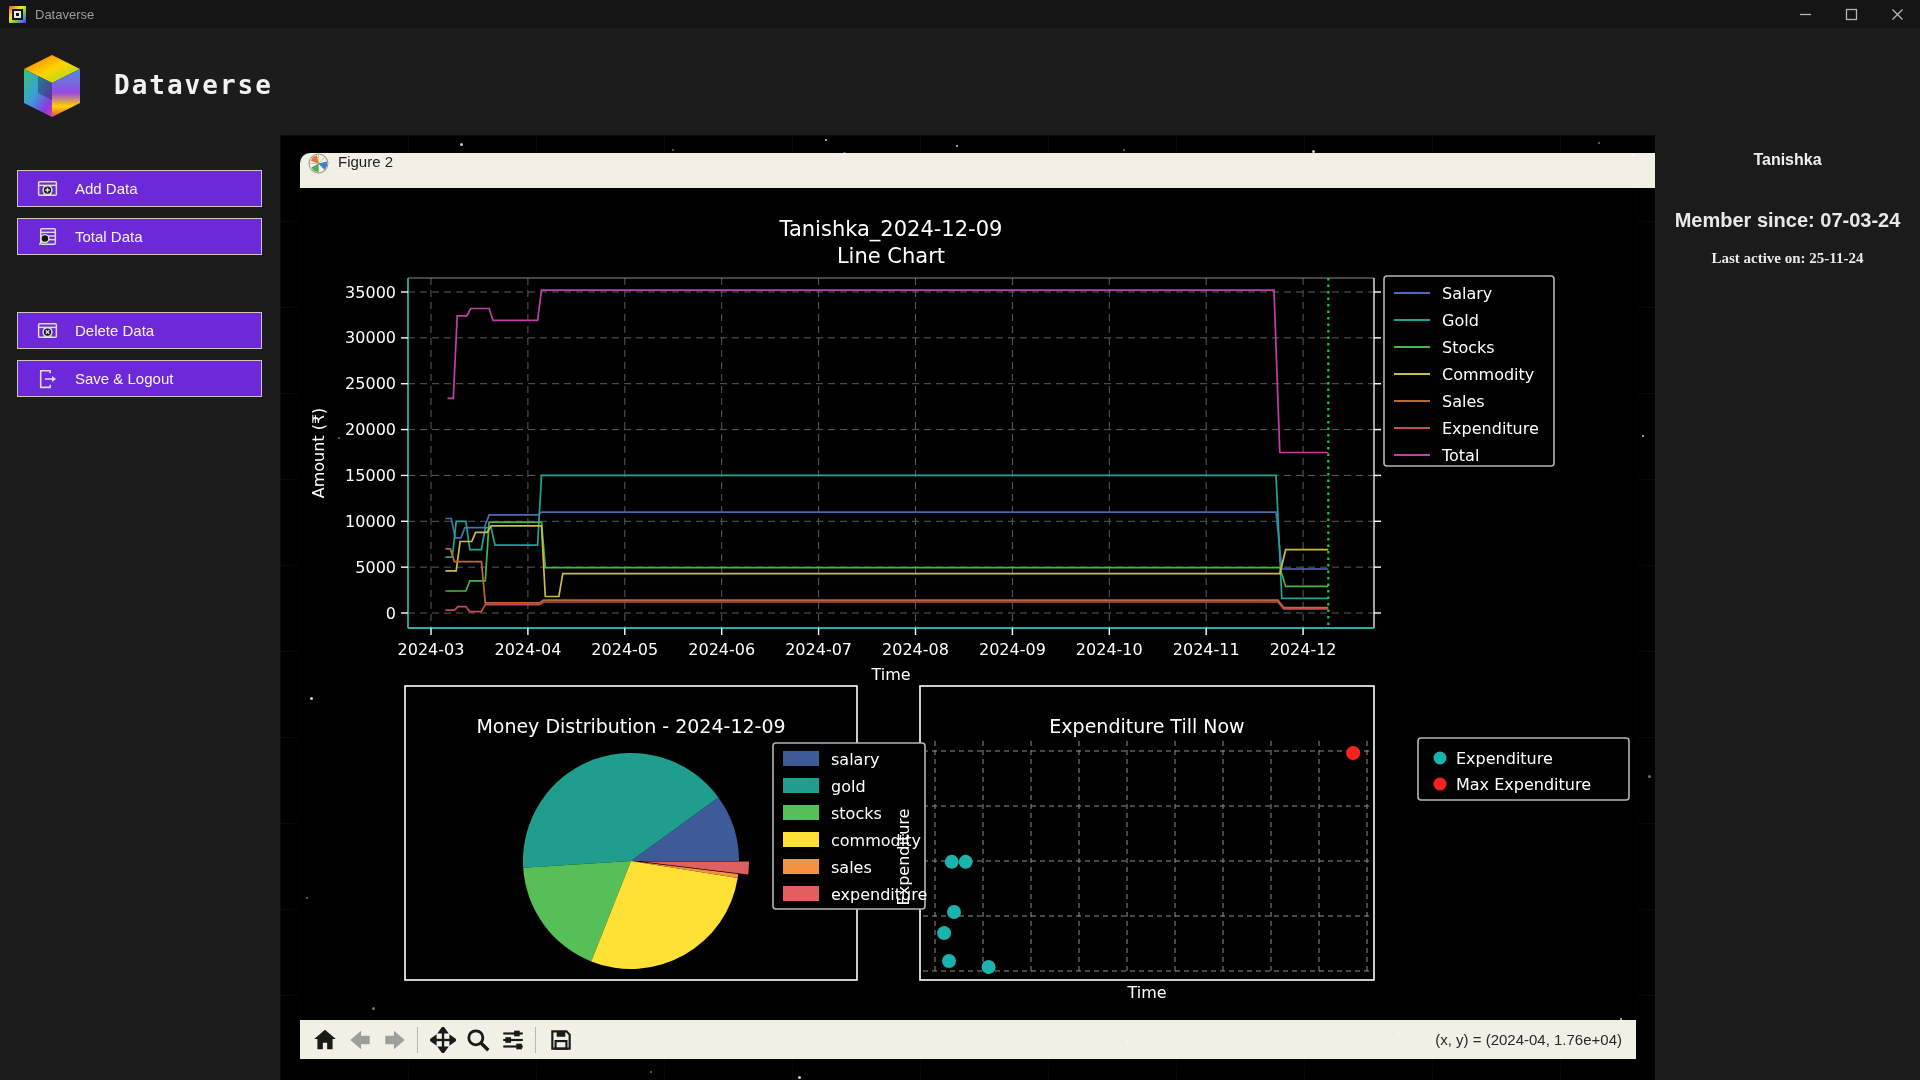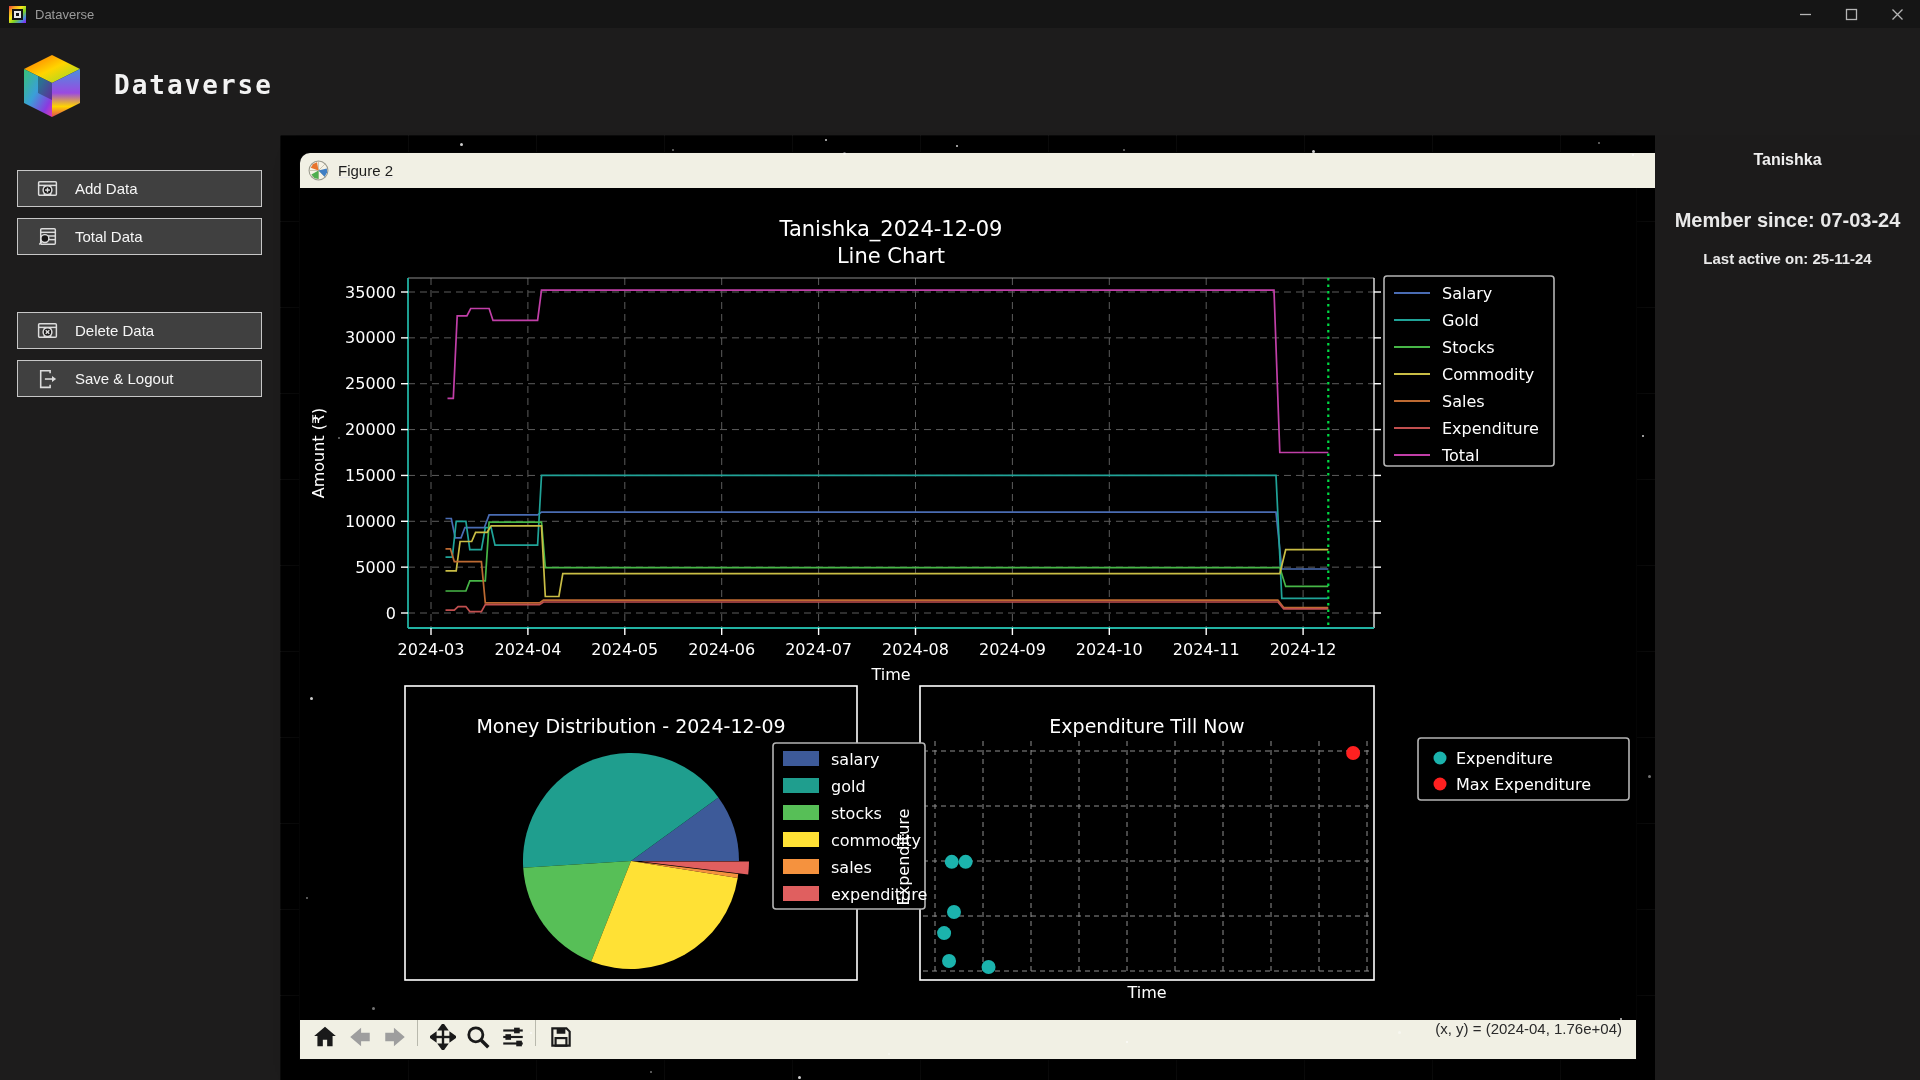--- a/index.html
+++ b/index.html
@@ -18,50 +18,50 @@
   .tb-controls{margin-left:auto;display:flex;height:28px;}
   .tb-btn{width:46px;height:28px;display:flex;align-items:center;justify-content:center;}
   .tb-btn svg{display:block;}
 
   
   .brand-logo{position:absolute;left:19px;top:52px;}
   .brand-name{position:absolute;left:114px;top:70px;font-family:"DejaVu Sans Mono",monospace;
               font-weight:bold;font-size:26px;letter-spacing:2px;color:#f2f2f2;}
 
   
-  .side-btn{position:absolute;left:17px;width:245px;height:37px;background:#404040;
+  .side-btn{position:absolute;left:17px;width:245px;height:37px;background:#6d28d9;
             border:1px solid #c7c7c7;display:flex;align-items:center;cursor:pointer;box-sizing:border-box;}
   .side-btn .ic{margin-left:17px;width:24px;height:24px;display:flex;align-items:center;justify-content:center;}
   .side-btn .lb{margin-left:16px;font-size:15px;color:#f5f5f5;}
 
   
   .canvas{position:absolute;left:280px;top:135px;width:1375px;height:945px;background:#000;
           background-image:linear-gradient(rgba(255,255,255,.045) 1px,transparent 1px),
                            linear-gradient(90deg,rgba(255,255,255,.045) 1px,transparent 1px);
           background-size:128px 86px;}
   .star{position:absolute;border-radius:50%;background:#fff;}
 
   
   .user-panel{position:absolute;left:1655px;top:135px;width:265px;height:945px;background:#1c1b1b;
               text-align:center;}
   .u-name{margin-top:16px;font-size:16px;font-weight:bold;color:#efefef;}
   .u-line1{margin-top:40px;font-size:20px;font-weight:bold;color:#e9e9e9;}
-  .u-line2{margin-top:18px;font-size:15px;font-weight:bold;color:#e9e9e9;}
+  .u-line2{margin-top:18px;font-size:15px;font-weight:bold;color:#e9e9e9;font-family:Liberation Serif, serif;}
 
   
   .fig-window{position:absolute;left:20px;top:18px;width:1336px;height:906px;
               border-radius:10px 10px 0 0;box-shadow:0 0 0 1px #050505, 0 6px 22px rgba(0,0,0,.55);}
   .fig-titlebar{position:absolute;left:0;top:0;width:1554px;height:35px;background:#f1f0e4;
-                border-radius:10px 10px 0 0;display:flex;align-items:center;text-decoration:underline;}
+                border-radius:10px 10px 0 0;display:flex;text-decoration:underline;}
   .fig-title{margin-left:9px;font-size:15px;color:#1d1d1d;}
   .fig-controls{margin-left:auto;display:flex;height:35px;}
   .fig-btn{width:58px;height:35px;display:flex;align-items:center;justify-content:center;}
   .fig-canvas{position:absolute;left:0;top:35px;width:1336px;height:832px;background:#000;}
   .fig-toolbar{position:absolute;left:0;top:867px;width:1336px;height:39px;background:#f1f0e4;
-               display:flex;}
+               display:flex;align-items:center;}
   .tool-btn{width:33px;height:33px;display:flex;align-items:center;justify-content:center;margin-left:2px;}
   .tool-sep{width:1px;height:26px;background:#b9b9ad;margin:0 6px;}
   .tool-status{margin-left:auto;margin-right:14px;font-size:15px;color:#2a2a2a;
                font-family:"Liberation Sans",sans-serif;}
 </style>
 </head>
 <body>
 
 <div class="app">
 

